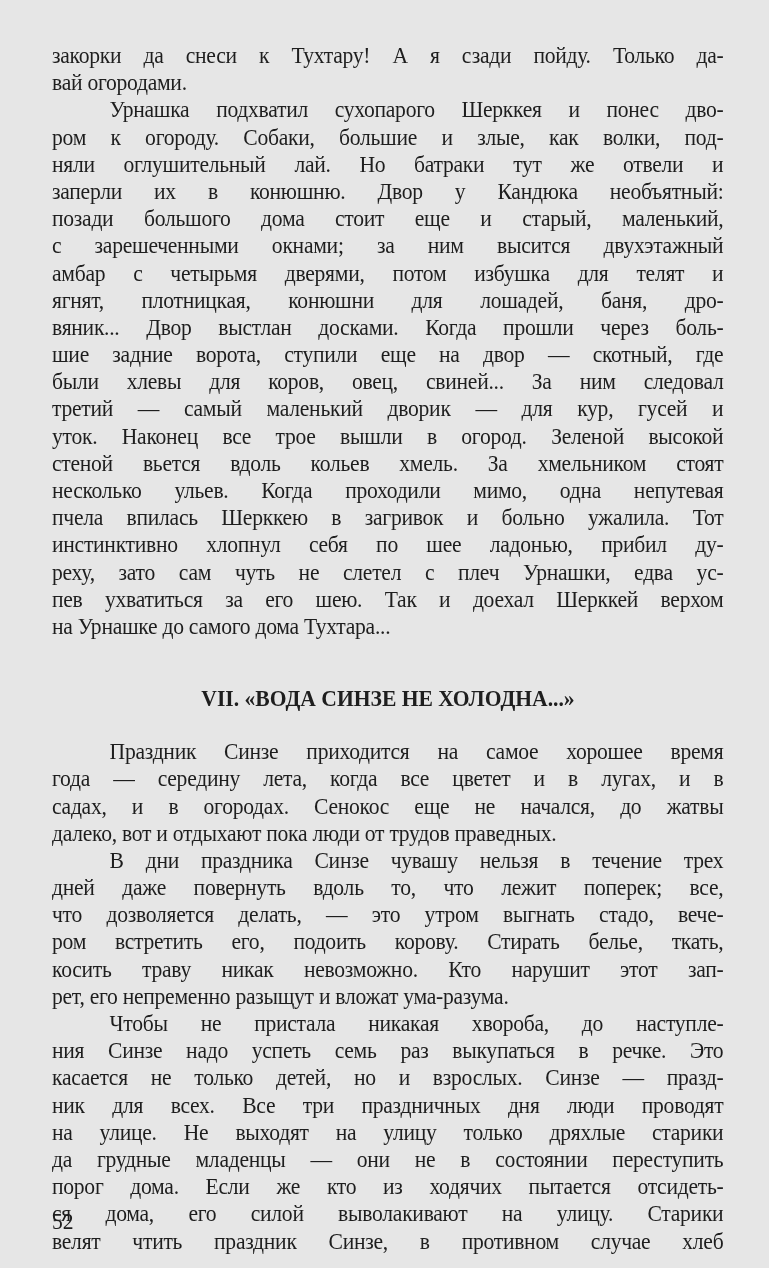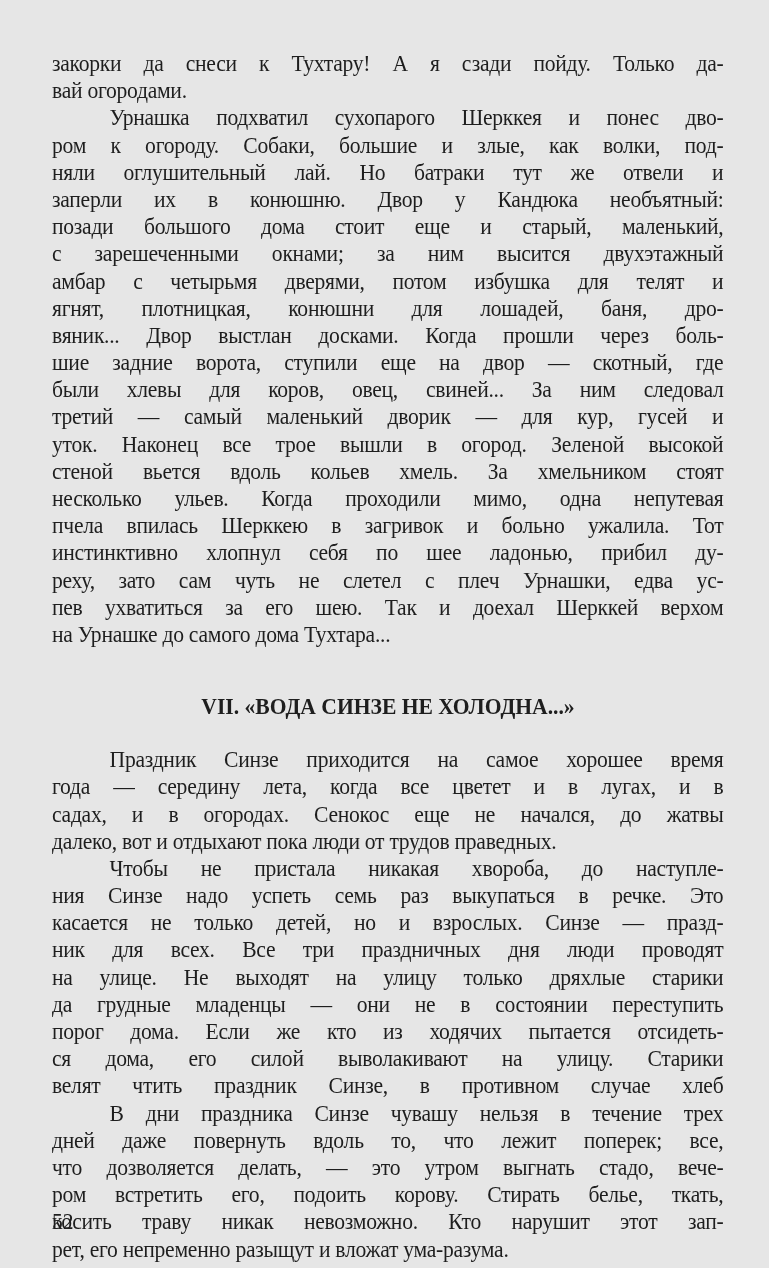--- a/index.html
+++ b/index.html
@@ -8,21 +8,20 @@
     background: #e6e6e6;
     overflow: hidden;
     position: relative;
     font-family: "Liberation Serif", "DejaVu Serif", serif;
     color: #1e1e1e;
   }
   .page {
     position: absolute;
     left: 52px; top: 42px;
     width: 672px;
-    margin-top: 8px;
   }
   .line {
     display: block;
     font-size: 24px;
     line-height: 27.2px;
     height: 27.2px;
     white-space: nowrap;
     text-align: justify;
     text-align-last: justify;
     letter-spacing: -0.3px;
@@ -88,34 +87,34 @@
   <span class="heading">VII. «ВОДА СИНЗЕ НЕ ХОЛОДНА...»</span>
 
   <div>
     <span class="line indent">Праздник Синзе приходится на самое хорошее время</span>
     <span class="line">года — середину лета, когда все цветет и в лугах, и в</span>
     <span class="line">садах, и в огородах. Сенокос еще не начался, до жатвы</span>
     <span class="line last">далеко, вот и отдыхают пока люди от трудов праведных.</span>
   </div>
 
   <div>
+    <span class="line indent">В дни праздника Синзе чувашу нельзя в течение трех</span>
+    <span class="line">дней даже повернуть вдоль то, что лежит поперек; все,</span>
+    <span class="line">что дозволяется делать, — это утром выгнать стадо, вече-</span>
+    <span class="line">ром встретить его, подоить корову. Стирать белье, ткать,</span>
+    <span class="line">косить траву никак невозможно. Кто нарушит этот зап-</span>
+    <span class="line last">рет, его непременно разыщут и вложат ума-разума.</span>
+  </div>
+
+  <div>
     <span class="line indent">Чтобы не пристала никакая хвороба, до наступле-</span>
     <span class="line">ния Синзе надо успеть семь раз выкупаться в речке. Это</span>
     <span class="line">касается не только детей, но и взрослых. Синзе — празд-</span>
     <span class="line">ник для всех. Все три праздничных дня люди проводят</span>
     <span class="line">на улице. Не выходят на улицу только дряхлые старики</span>
     <span class="line">да грудные младенцы — они не в состоянии переступить</span>
     <span class="line">порог дома. Если же кто из ходячих пытается отсидеть-</span>
     <span class="line">ся дома, его силой выволакивают на улицу. Старики</span>
     <span class="line">велят чтить праздник Синзе, в противном случае хлеб</span>
   </div>
-
-  <div>
-    <span class="line indent">В дни праздника Синзе чувашу нельзя в течение трех</span>
-    <span class="line">дней даже повернуть вдоль то, что лежит поперек; все,</span>
-    <span class="line">что дозволяется делать, — это утром выгнать стадо, вече-</span>
-    <span class="line">ром встретить его, подоить корову. Стирать белье, ткать,</span>
-    <span class="line">косить траву никак невозможно. Кто нарушит этот зап-</span>
-    <span class="line last">рет, его непременно разыщут и вложат ума-разума.</span>
-  </div>
 </div>
 
 <span class="page-number">52</span>
 
 </body></html>

